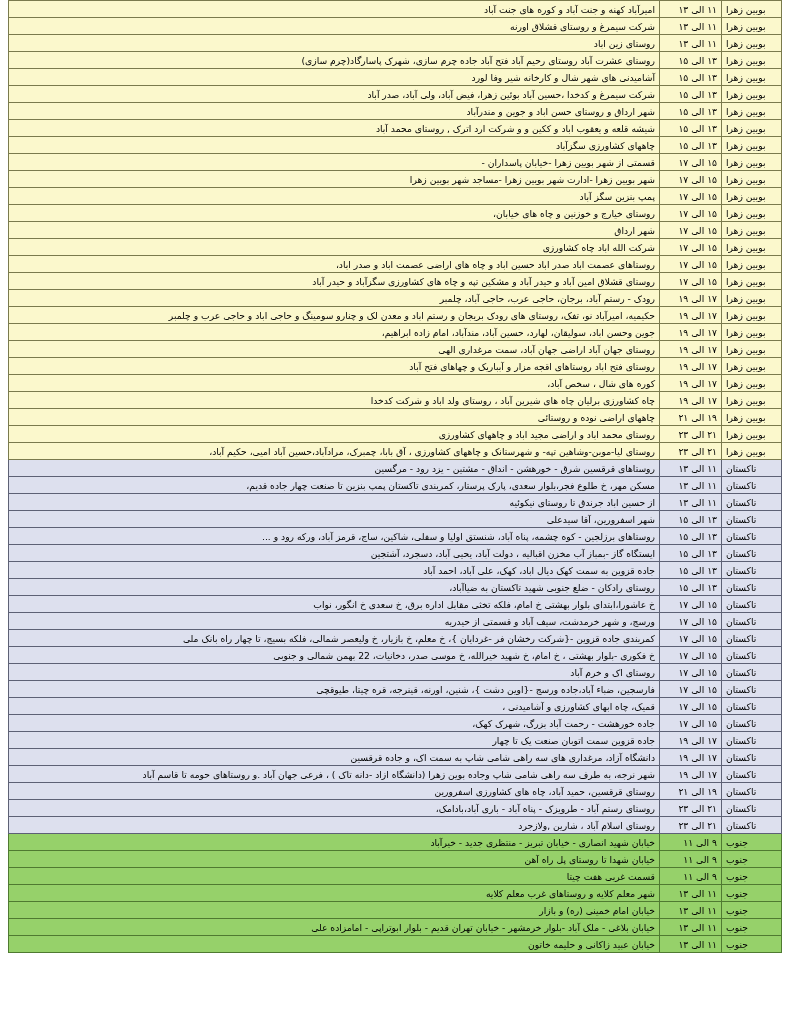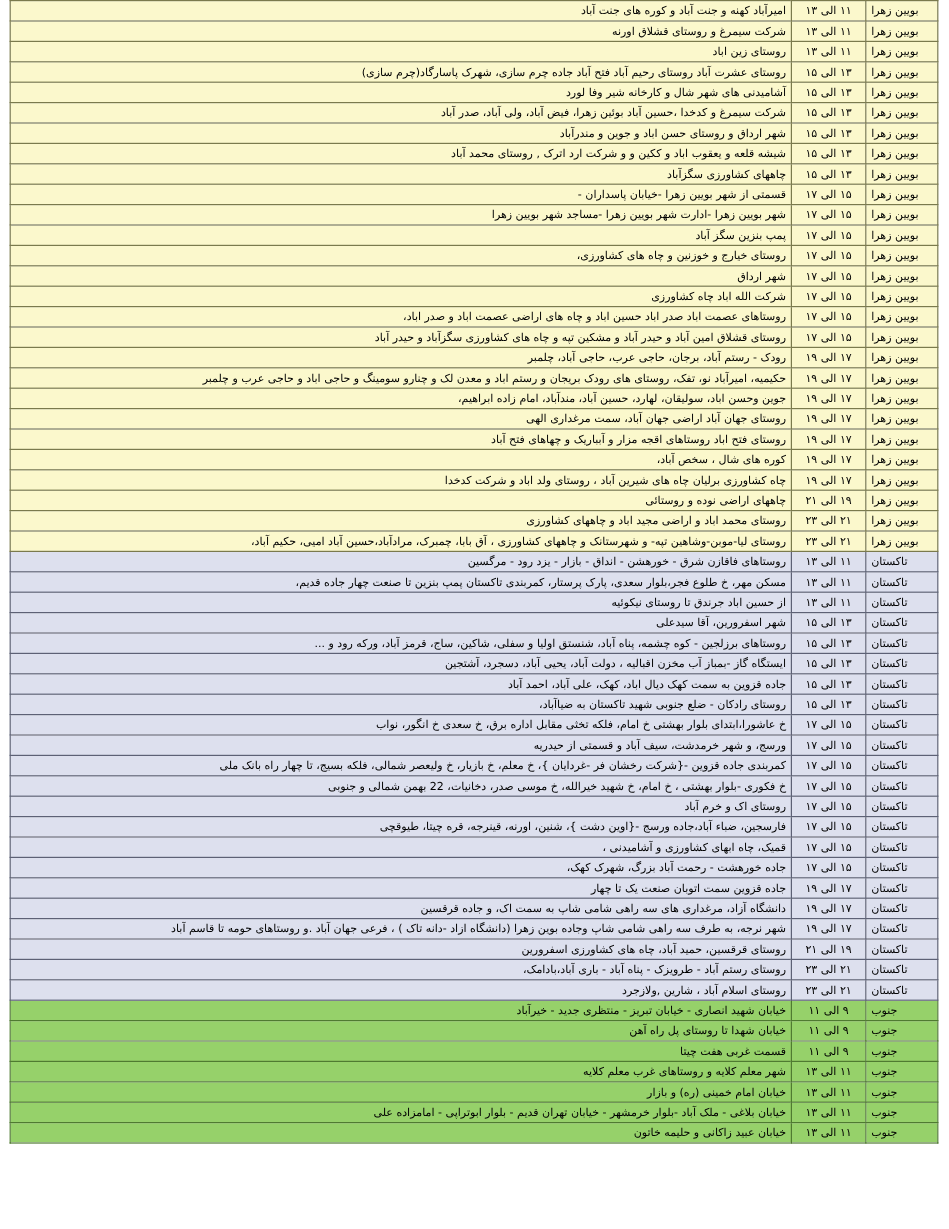--- a/index.html
+++ b/index.html
@@ -42,21 +42,20 @@
     font-size: 9.2px;
     vertical-align: middle;
     white-space: nowrap;
     overflow: hidden;
   }
   td.area {
     text-align: left;
     font-size: 9.4px;
   }
   td.time {
-    text-align: center;
     font-size: 9.4px;
     letter-spacing: 0.3px;
   }
   td.desc {
     text-align: right;
     padding-right: 6px;
     font-size: 9.2px;
   }
 
   
@@ -141,21 +140,21 @@
           <td class="desc">شهر بویین زهرا -ادارت شهر بویین زهرا -مساجد شهر بویین زهرا</td>
         </tr>
         <tr class="sec-yellow">
           <td class="area">بویین زهرا</td>
           <td class="time">۱۵ الی ۱۷</td>
           <td class="desc">پمپ بنزین سگز آباد</td>
         </tr>
         <tr class="sec-yellow">
           <td class="area">بویین زهرا</td>
           <td class="time">۱۵ الی ۱۷</td>
-          <td class="desc">روستای خیارج و خوزنین و چاه های کشاورزی،</td>
+          <td class="desc">روستای خیارج و خوزنین و چاه های خیابان،</td>
         </tr>
         <tr class="sec-yellow">
           <td class="area">بویین زهرا</td>
           <td class="time">۱۵ الی ۱۷</td>
           <td class="desc">شهر ارداق</td>
         </tr>
         <tr class="sec-yellow">
           <td class="area">بویین زهرا</td>
           <td class="time">۱۵ الی ۱۷</td>
           <td class="desc">شرکت الله اباد چاه کشاورزی</td>
@@ -216,21 +215,21 @@
           <td class="desc">روستای محمد اباد و اراضی مجید اباد و چاههای کشاورزی</td>
         </tr>
         <tr class="sec-yellow">
           <td class="area">بویین زهرا</td>
           <td class="time">۲۱ الی ۲۳</td>
           <td class="desc">روستای لیا-موبن-وشاهین تپه- و شهرستانک و چاههای کشاورزی ، آق بابا، چمبرک، مرادآباد،حسین آباد امیی، حکیم آباد،</td>
         </tr>
         <tr class="sec-blue">
           <td class="area">تاکستان</td>
           <td class="time">۱۱ الی ۱۳</td>
-          <td class="desc">روستاهای فاقازن شرق - خورهشن - انداق - بازار - یزد رود - مرگسین</td>
+          <td class="desc">روستاهای قرقسین شرق - خورهشن - انداق - مشتین - یزد رود - مرگسین</td>
         </tr>
         <tr class="sec-blue">
           <td class="area">تاکستان</td>
           <td class="time">۱۱ الی ۱۳</td>
           <td class="desc">مسکن مهر، خ طلوع فجر،بلوار سعدی، پارک پرستار، کمربندی تاکستان  پمپ بنزین تا صنعت چهار جاده قدیم،</td>
         </tr>
         <tr class="sec-blue">
           <td class="area">تاکستان</td>
           <td class="time">۱۱ الی ۱۳</td>
           <td class="desc">از حسین اباد جرندق تا روستای نیکوئیه</td>

